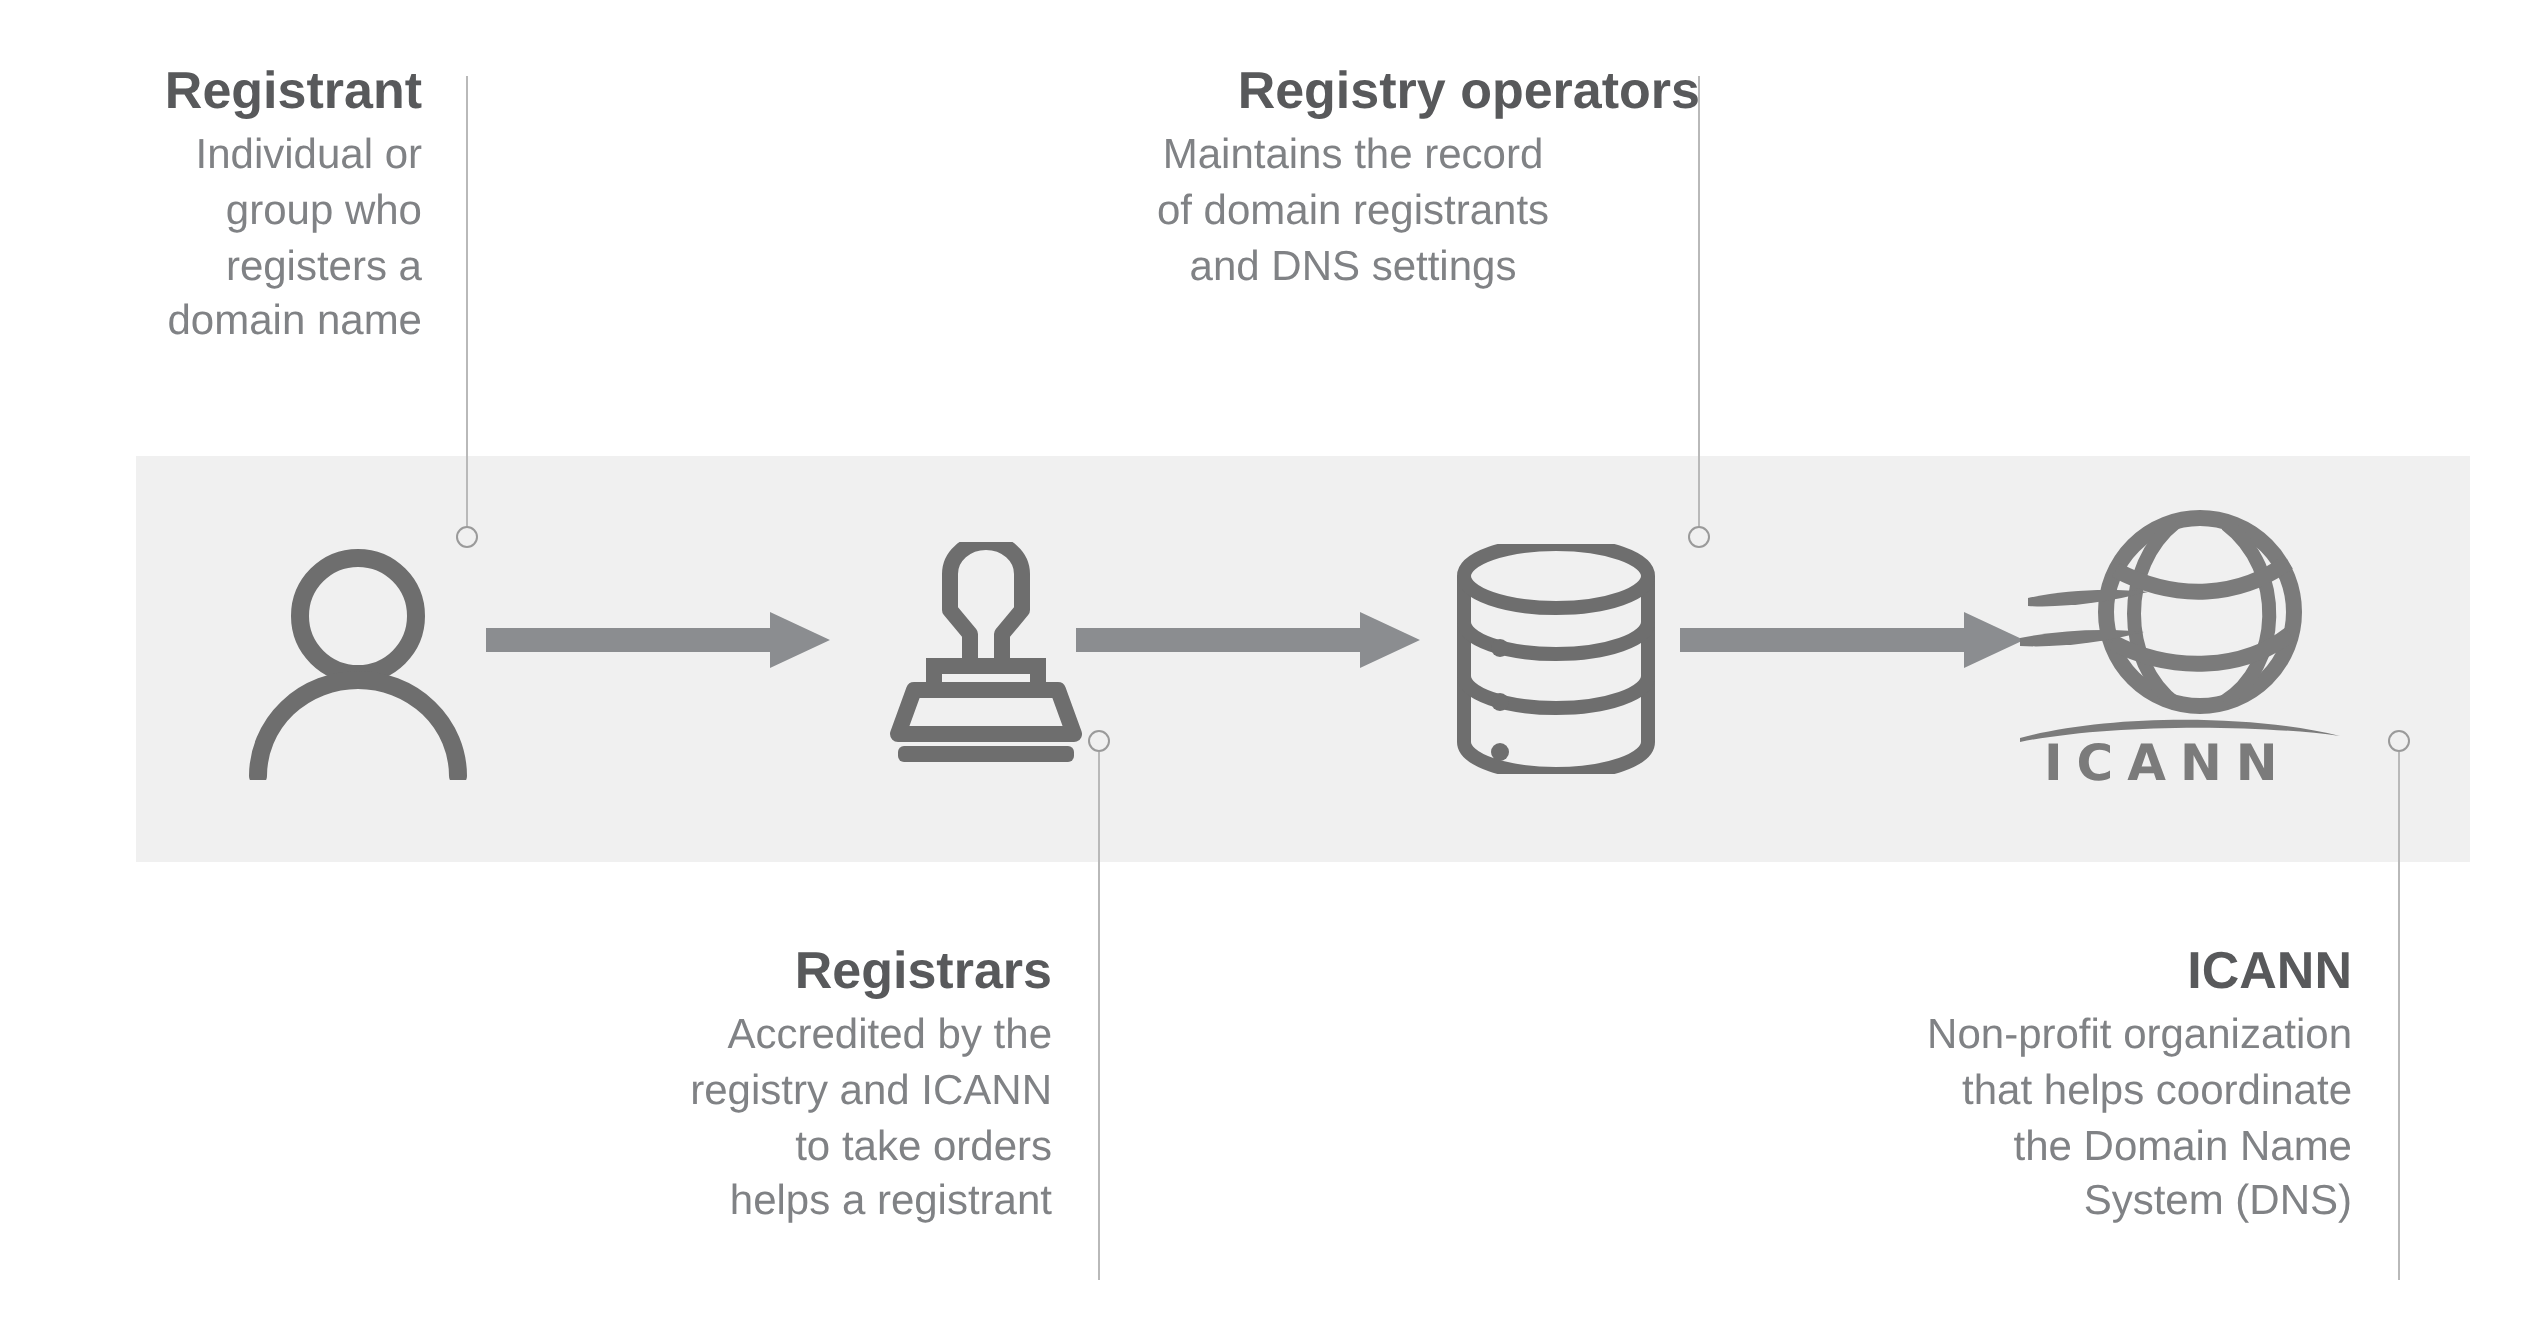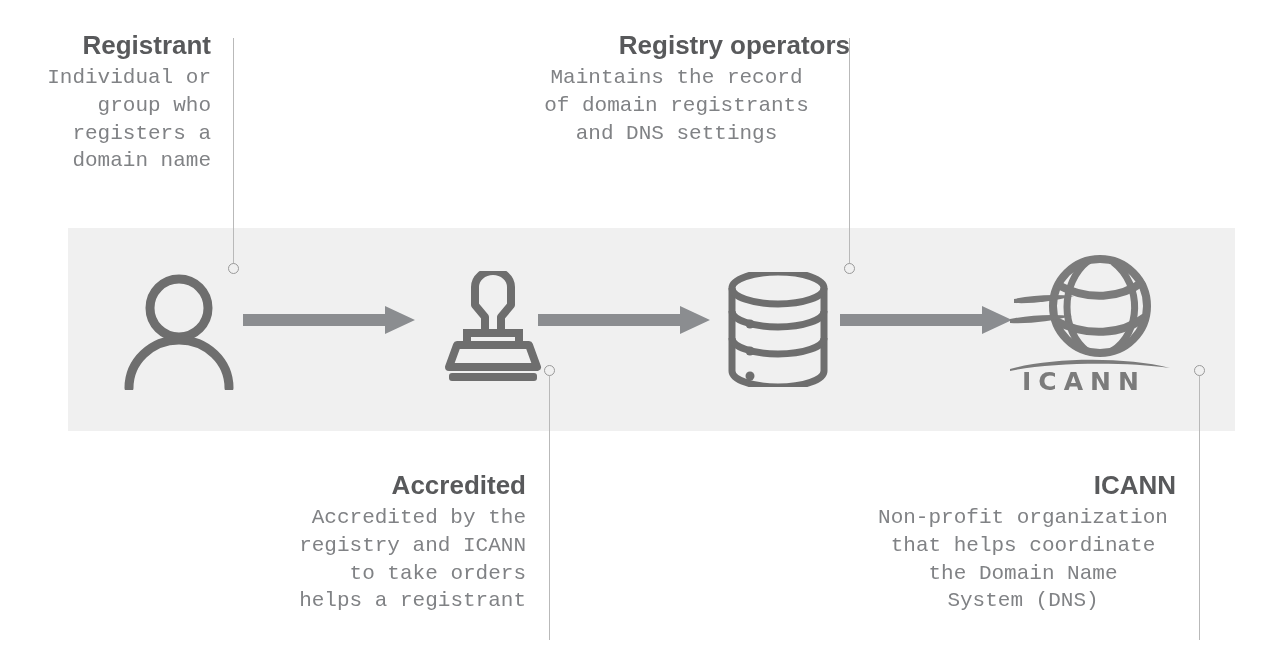--- a/index.html
+++ b/index.html
@@ -57,21 +57,20 @@
     color: #58595b;
     line-height: 1.18;
     margin-bottom: 3px;
     white-space: nowrap;
   }
   .callout .desc {
     font-size: 21px;
     font-weight: 400;
     color: #808285;
     line-height: 1.33;
-    font-family: Liberation Mono, monospace;
   }
 
   
   .arrow { position: absolute; }
 
   
   .icon-wrap { position: absolute; }
 
   
   .icann-word {
@@ -112,30 +111,30 @@
   </div>
 
   <div class="callout" style="left:503px; top:30px; width:347px;">
     <div class="title">Registry operators</div>
     <div class="desc" style="white-space:pre-line;text-align:center;">Maintains the record
 of domain registrants
 and DNS settings</div>
   </div>
 
   <div class="callout" style="left:245px; top:470px; width:281px;">
-    <div class="title">Accredited</div>
+    <div class="title">Registrars</div>
     <div class="desc" style="white-space:pre-line;">Accredited by the
 registry and ICANN
 to take orders
 helps a registrant</div>
   </div>
 
   <div class="callout" style="left:870px; top:470px; width:306px;">
     <div class="title">ICANN</div>
-    <div class="desc" style="white-space:pre-line;text-align:center;">Non-profit organization
+    <div class="desc" style="white-space:pre-line;">Non-profit organization
 that helps coordinate
 the Domain Name
 System (DNS)</div>
   </div>
 
   <div class="icon-wrap" style="left:118px; top:272px; width:122px; height:118px;">
     <svg width="122" height="118" viewBox="0 0 122 118">
       <circle cx="61" cy="36" r="29" fill="none" stroke="#6e6e6e" stroke-width="9"></circle>
       <path d="M11 116 A50 48 0 0 1 111 116" fill="none" stroke="#6e6e6e" stroke-width="9" stroke-linecap="round"></path>
     </svg>

